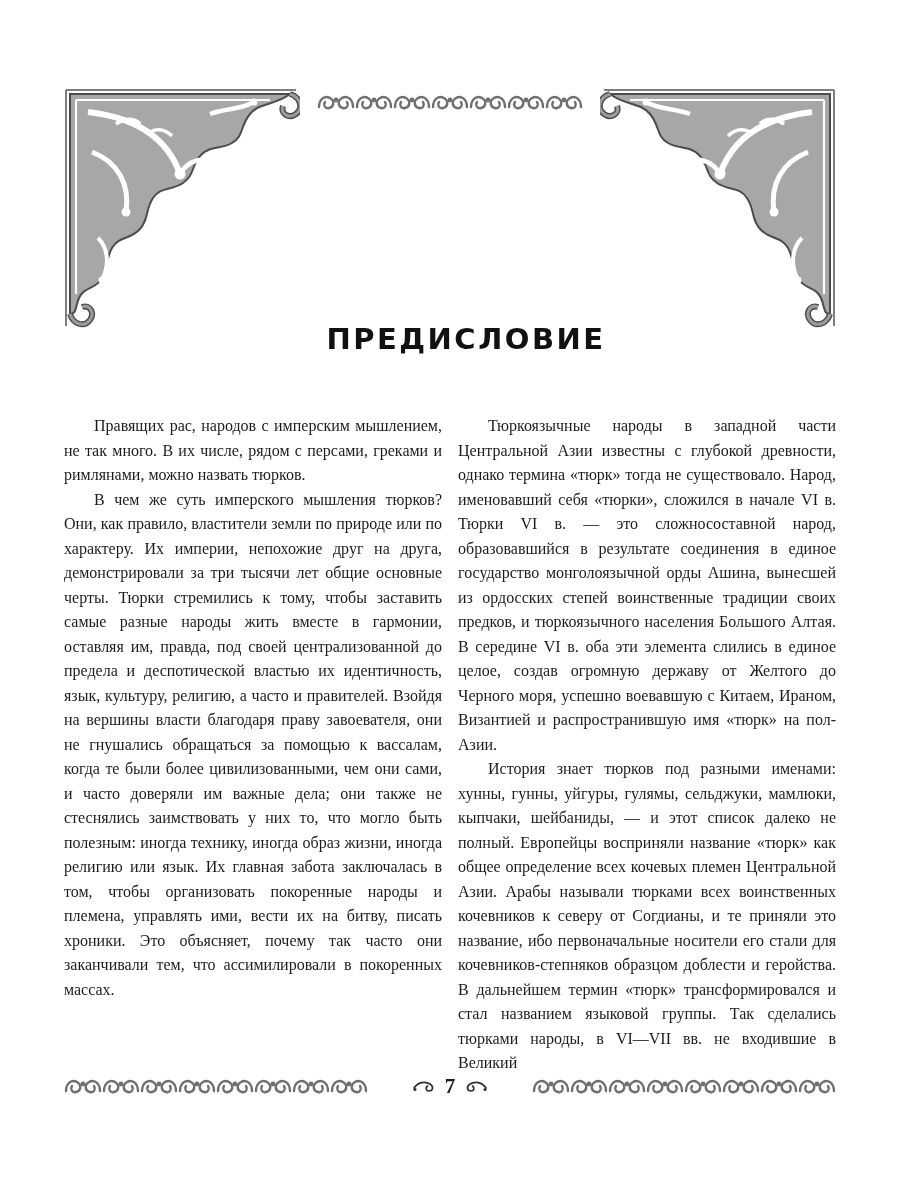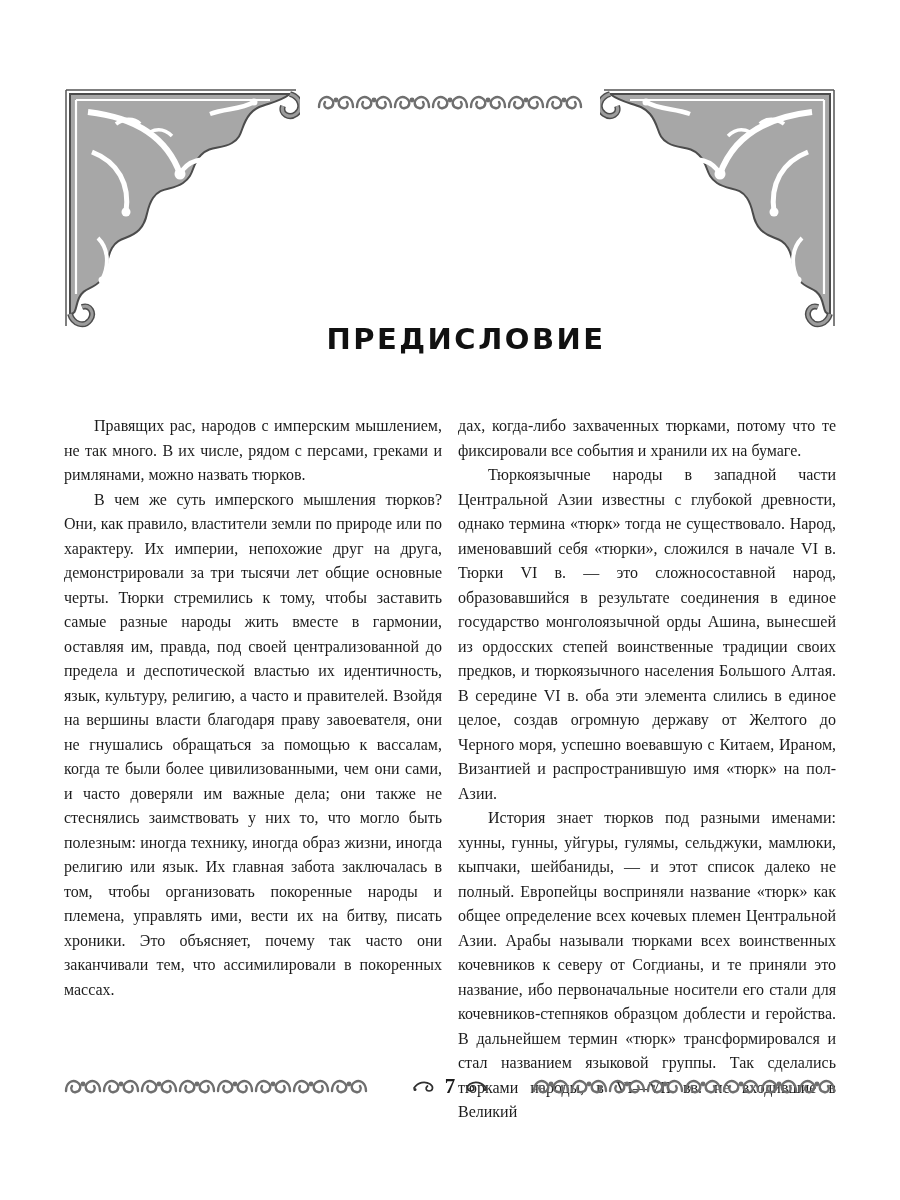--- a/index.html
+++ b/index.html
@@ -107,21 +107,20 @@
   </svg>
 
   <h1 class="title">ПРЕДИСЛОВИЕ</h1>
 
   <div class="columns">
     <div class="col">
       <p class="indent">Правящих рас, народов с имперским мышлением, не так много. В их числе, рядом с персами, греками и римлянами, можно назвать тюрков.</p>
       <p class="indent">В чем же суть имперского мышления тюрков? Они, как правило, властители земли по природе или по характеру. Их империи, непохожие друг на друга, демонстрировали за три тысячи лет общие основные черты. Тюрки стремились к тому, чтобы заставить самые разные народы жить вместе в гармонии, оставляя им, правда, под своей централизованной до предела и деспотической властью их идентичность, язык, культуру, религию, а часто и правителей. Взойдя на вершины власти благодаря праву завоевателя, они не гнушались обращаться за помощью к вассалам, когда те были более цивилизованными, чем они сами, и часто доверяли им важные дела; они также не стеснялись заимствовать у них то, что могло быть полезным: иногда технику, иногда образ жизни, иногда религию или язык. Их главная забота заключалась в том, чтобы организовать покоренные народы и племена, управлять ими, вести их на битву, писать хроники. Это объясняет, почему так часто они заканчивали тем, что ассимилировали в покоренных массах.</p>
     </div>
     <div class="col">
-      <p>дах, когда-либо захваченных тюрками, потому что те фиксировали все события и хранили их на бумаге.</p>
       <p class="indent">Тюркоязычные народы в западной части Центральной Азии известны с глубокой древности, однако термина «тюрк» тогда не существовало. Народ, именовавший себя «тюрки», сложился в начале VI в. Тюрки VI в. — это сложносоставной народ, образовавшийся в результате соединения в единое государство монголоязычной орды Ашина, вынесшей из ордосских степей воинственные традиции своих предков, и тюркоязычного населения Большого Алтая. В середине VI в. оба эти элемента слились в единое целое, создав огромную державу от Желтого до Черного моря, успешно воевавшую с Китаем, Ираном, Византией и распространившую имя «тюрк» на пол-Азии.</p>
       <p class="indent">История знает тюрков под разными именами: хунны, гунны, уйгуры, гулямы, сельджуки, мамлюки, кыпчаки, шейбаниды, — и этот список далеко не полный. Европейцы восприняли название «тюрк» как общее определение всех кочевых племен Центральной Азии. Арабы называли тюрками всех воинственных кочевников к северу от Согдианы, и те приняли это название, ибо первоначальные носители его стали для кочевников-степняков образцом доблести и геройства. В дальнейшем термин «тюрк» трансформировался и стал названием языковой группы. Так сделались тюрками народы, в VI—VII вв. не входившие в Великий</p>
     </div>
   </div>
 
   <div class="footer">
     <svg width="304" height="20" viewBox="0 0 304 20">
       <use href="#scroll-motif" x="0"></use>
         <use href="#scroll-motif" x="38"></use>
       <use href="#scroll-motif" x="76"></use>

